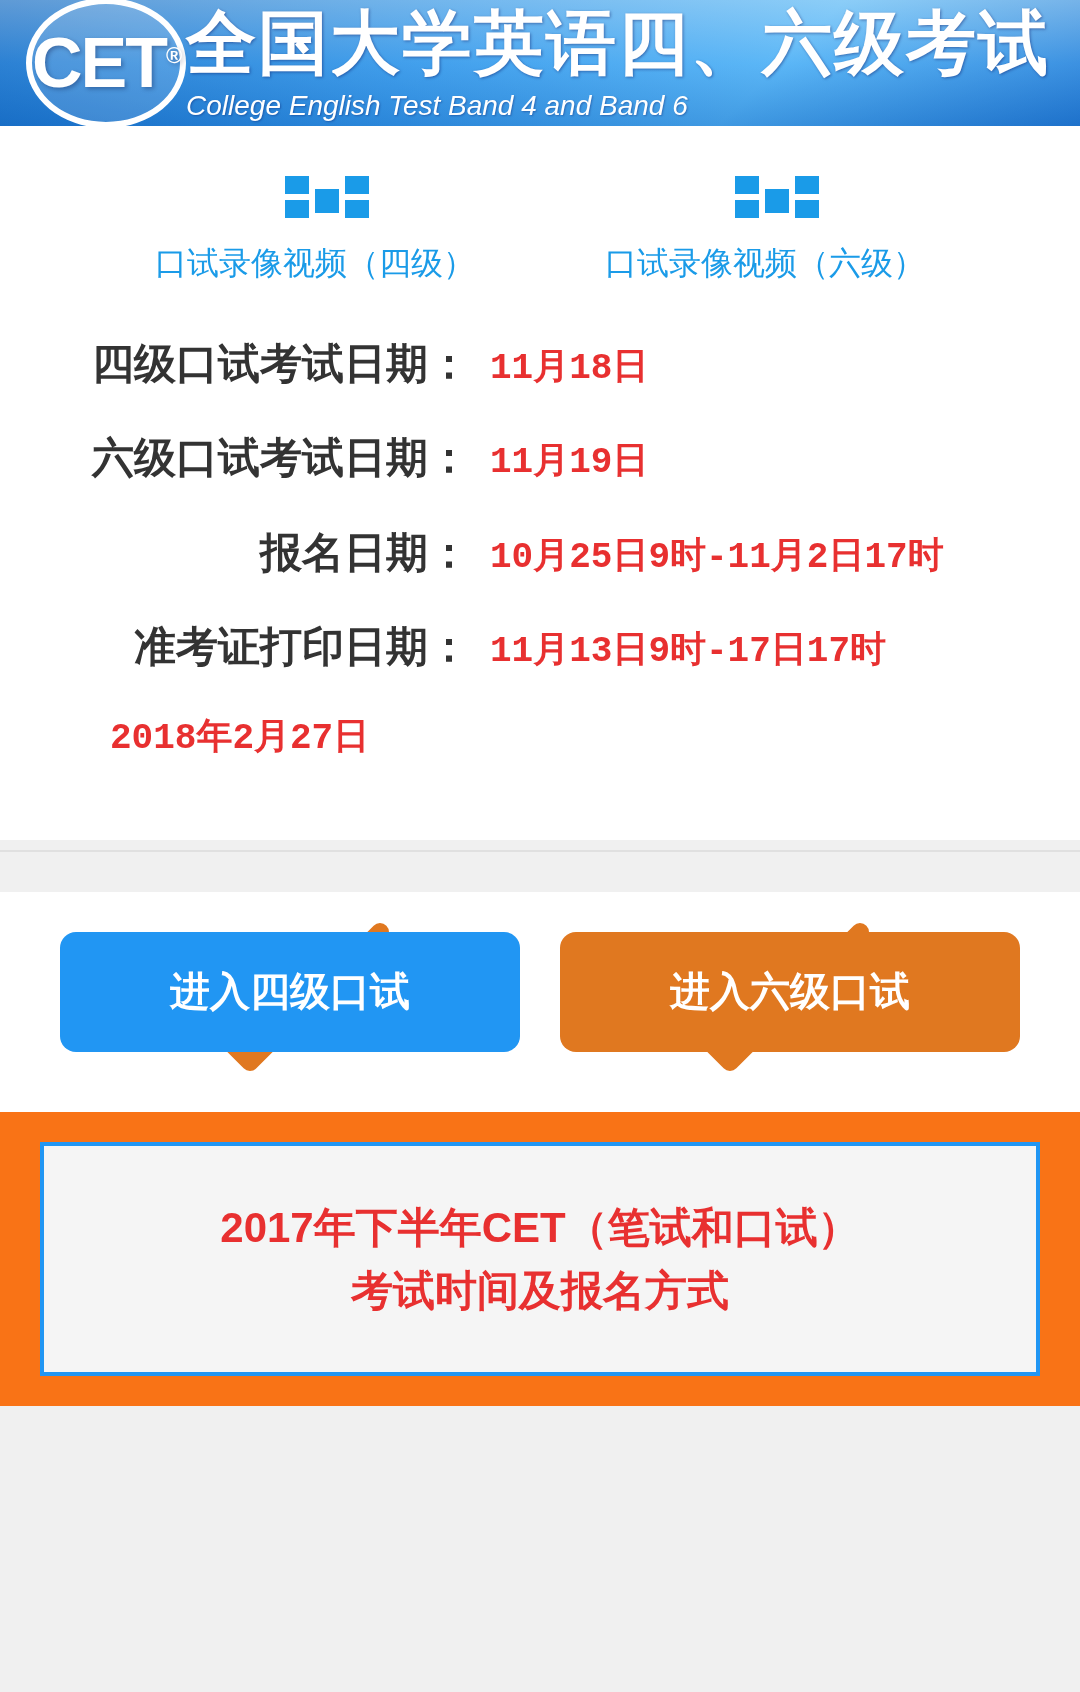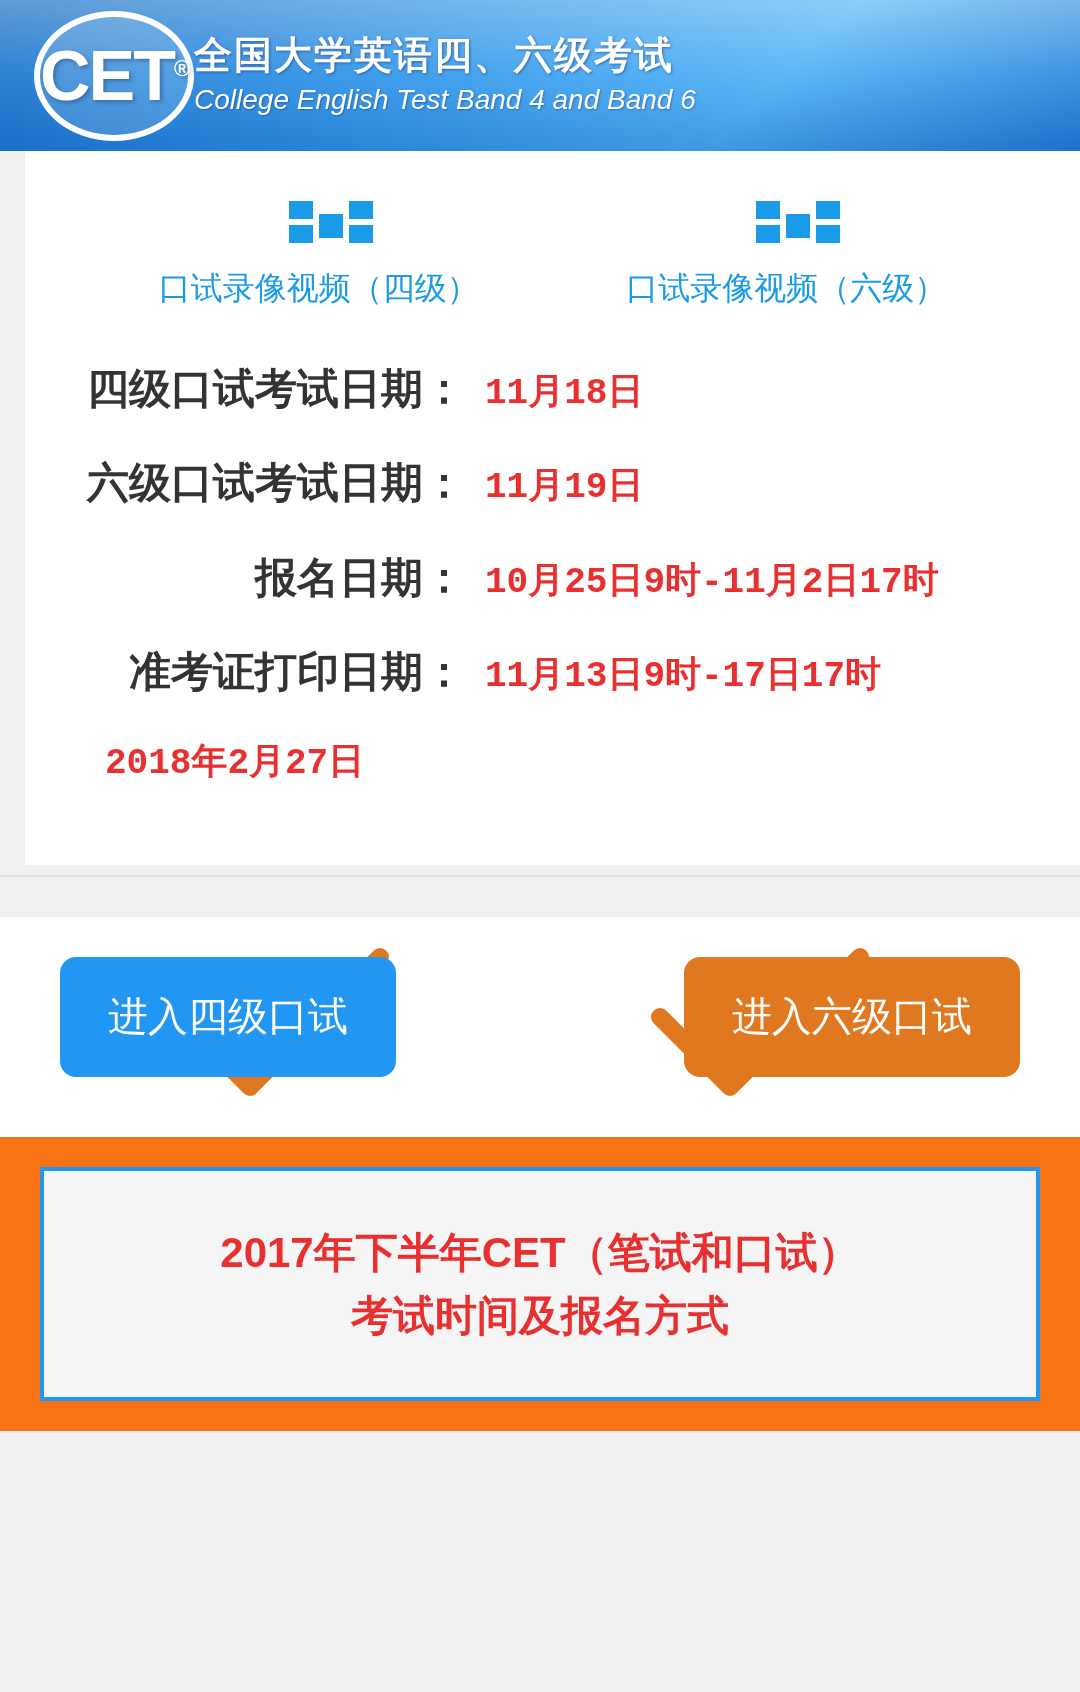--- a/index.html
+++ b/index.html
@@ -8,25 +8,25 @@
     body {
       font-family: "PingFang SC", "Microsoft YaHei", "SimHei", sans-serif;
       background: #f0f0f0;
       width: 1080px;
       min-height: 1692px;
     }
 
     
     .header-banner {
       width: 100%;
-      height: 151px;
+      height: 126px;
       background: linear-gradient(135deg, #1a6fc4 0%, #3a9be8 40%, #5ab8f5 70%, #2a7fd4 100%);
       display: flex;
       align-items: center;
-      padding: 0 34px;
+      padding: 0 26px;
       position: relative;
       overflow: hidden;
     }
 
     .header-banner::before {
       content: '';
       position: absolute;
       top: 0; left: 0; right: 0; bottom: 0;
       background: linear-gradient(180deg, rgba(255,255,255,0.3) 0%, rgba(100,180,255,0.2) 50%, rgba(0,80,180,0.3) 100%);
     }
@@ -67,40 +67,39 @@
 
     .header-title-block {
       position: relative;
       z-index: 2;
       display: flex;
       flex-direction: column;
       gap: 8px;
     }
 
     .header-cn-title {
-      font-size: 38px;
+      font-size: 70px;
       font-weight: bold;
       color: white;
       text-shadow: 1px 1px 3px rgba(0,0,80,0.4);
       letter-spacing: 2px;
       line-height: 1.1;
     }
 
     .header-en-title {
       font-size: 28px;
       color: white;
       text-shadow: 1px 1px 2px rgba(0,0,80,0.3);
       font-style: italic;
     }
 
     
     .main-content {
       background: white;
-      padding: 50px 60px 40px;
-      margin-left: 25px;
+      padding: 50px 90px 40px;
     }
 
     
     .video-links-row {
       display: flex;
       justify-content: space-around;
       align-items: center;
       margin-bottom: 50px;
     }
 
@@ -184,26 +183,26 @@
     .buttons-section {
       background: white;
       padding: 40px 60px 60px;
       display: flex;
       justify-content: space-between;
       align-items: center;
       position: relative;
     }
 
     .enter-button {
-      width: 336px;
+      width: 460px;
       height: 120px;
       border: none;
       border-radius: 16px;
       font-size: 40px;
-      font-weight: normal;
+      font-weight: bold;
       color: white;
       cursor: pointer;
       display: flex;
       align-items: center;
       justify-content: center;
     }
 
     .btn-band4 {
       background: #2196f3;
     }

